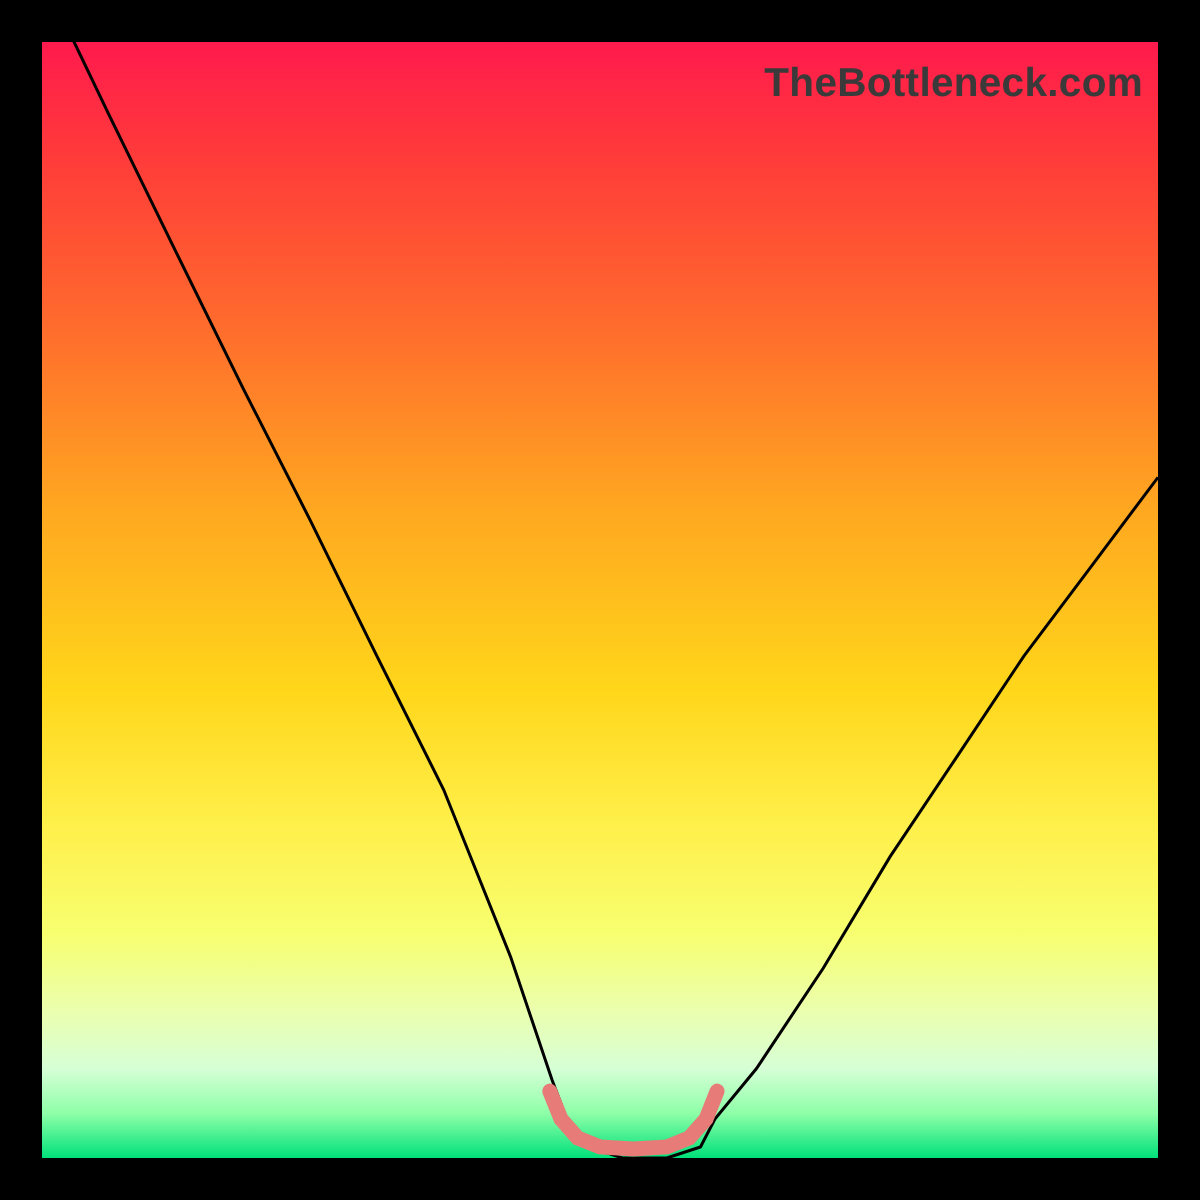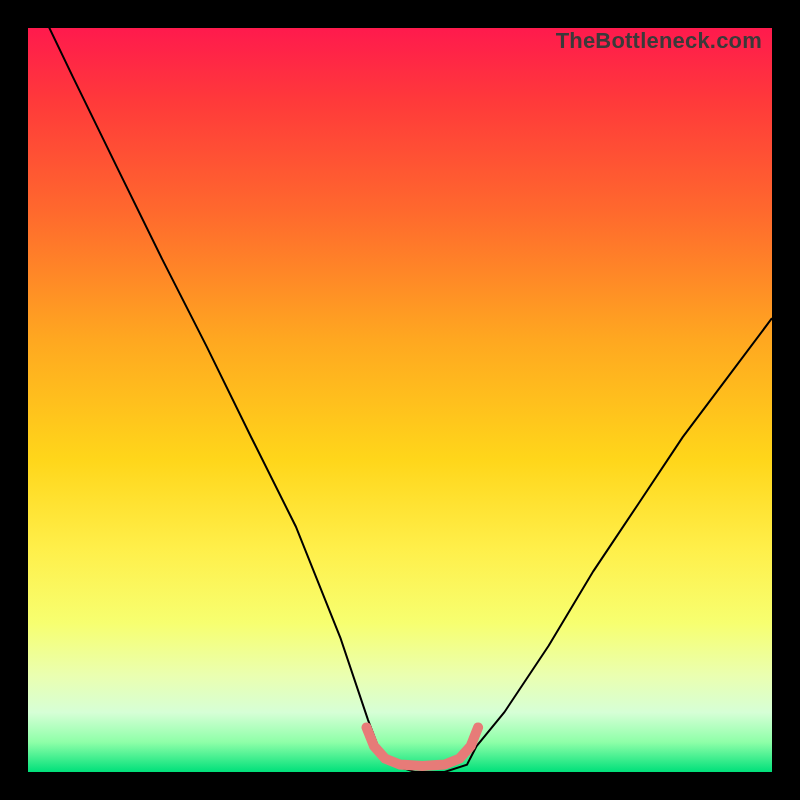--- a/index.html
+++ b/index.html
@@ -31,24 +31,24 @@
       #ffd61a 58%,
       #ffef4a 70%,
       #f7ff70 80%,
       #eaffb0 87%,
       #d6ffd6 92%,
       #8effa8 96%,
       #00e07a 100%);
   }
   .watermark {
     position: absolute;
-    top: 0;
+    top: 12px;
     right: 10px;
     color: #3a3a3a;
-    font-size: 22px;
+    font-size: 27px;
     font-weight: 600;
     letter-spacing: 0.2px;
     user-select: none;
   }
   svg.curve-layer {
     position: absolute;
     left: 0;
     top: 0;
     width: 744px;
     height: 744px;

